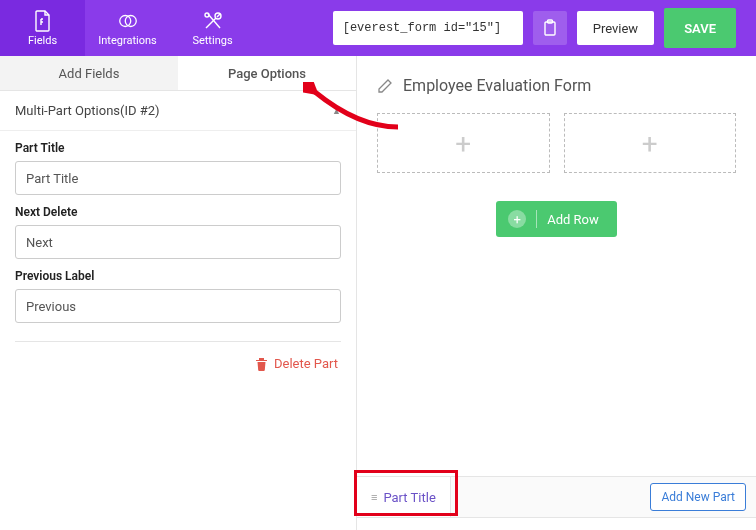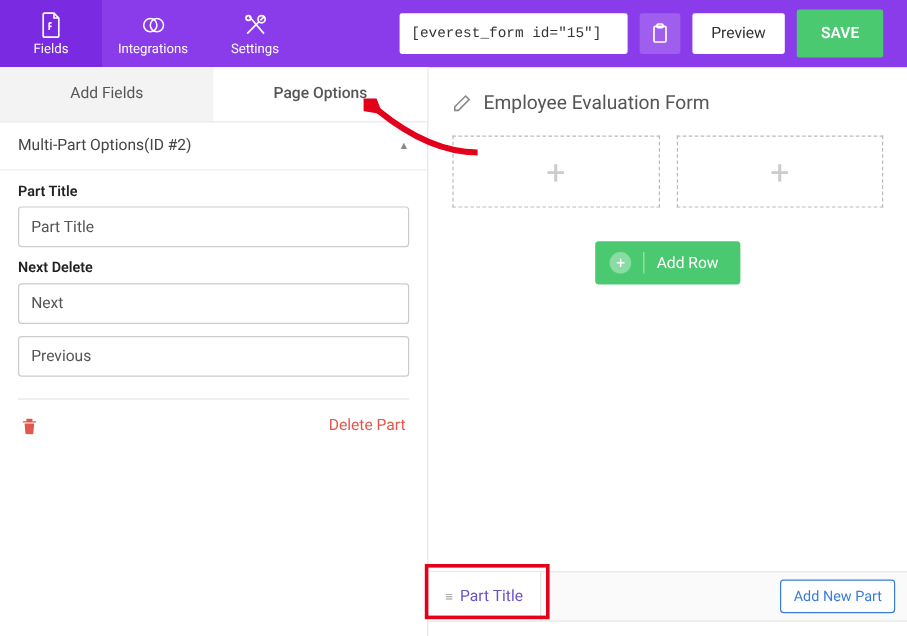--- a/index.html
+++ b/index.html
@@ -13,33 +13,33 @@
   .nav-item.active { background: #7a2ae0; }
   .topbar-right { margin-left: auto; display: flex; align-items: center; gap: 10px; padding-right: 20px; }
   .shortcode-input { background: #fff; color: #333; font-family: "Courier New", monospace; font-size: 12px; height: 34px; width: 190px; padding: 0 10px; border: none; border-radius: 2px; }
   .copy-btn { width: 34px; height: 34px; background: rgba(255,255,255,0.18); border-radius: 2px; display: flex; align-items: center; justify-content: center; cursor: pointer; }
   .preview-btn { background: #fff; color: #333; height: 34px; padding: 0 16px; border: none; border-radius: 2px; font-size: 13px; cursor: pointer; }
   .save-btn { background: #4bc970; color: #fff; height: 40px; padding: 0 20px; border: none; border-radius: 2px; font-size: 13px; font-weight: 600; cursor: pointer; }
 
   
   .main { display: flex; height: calc(100% - 56px); }
   .sidebar { width: 357px; border-right: 1px solid #e5e5e5; display: flex; flex-direction: column; background: #fff; }
-  .tabs { display: flex; height: 46px; border-bottom: 1px solid #e5e5e5; }
+  .tabs { display: flex; height: 35px; border-bottom: 1px solid #e5e5e5; }
   .tab { flex: 1; display: flex; align-items: center; justify-content: center; font-size: 13px; color: #555; cursor: pointer; background: #f3f3f3; }
   .tab.active { background: #fff; font-weight: 500; }
 
   .section-header { display: flex; align-items: center; justify-content: space-between; padding: 12px 15px; font-size: 13px; color: #444; cursor: pointer; border-bottom: 1px solid #eee; }
   .section-header .tri { font-size: 9px; color: #888; }
 
   .field-group { padding: 10px 15px 0 15px; }
   .field-label { font-size: 12px; font-weight: 600; color: #222; margin-bottom: 6px; display: block; }
   .field-input { width: 100%; height: 34px; border: 1px solid #ccc; border-radius: 3px; padding: 0 10px; font-size: 13px; color: #555; }
 
   .divider { border-top: 1px solid #e5e5e5; margin: 18px 15px 0 15px; }
-  .delete-part { display: flex; align-items: center; justify-content: space-between; gap: 6px; padding: 14px 18px; color: #e2574c; font-size: 13px; cursor: pointer; }
+  .delete-part { display: flex; align-items: center; justify-content: flex-end; gap: 6px; padding: 14px 18px; color: #e2574c; font-size: 13px; cursor: pointer; }
 
   
   .canvas { flex: 1; padding: 20px; position: relative; }
   .form-title-row { display: flex; align-items: center; gap: 10px; margin-bottom: 18px; }
   .form-title { font-size: 16px; color: #555; }
   .pencil-icon { color: #888; }
 
   .drop-row { display: flex; gap: 14px; }
   .drop-zone { flex: 1; height: 60px; border: 1px dashed #bbb; display: flex; align-items: center; justify-content: center; color: #ccc; font-size: 28px; cursor: pointer; }
 
@@ -128,20 +128,21 @@
       <label class="field-label">Part Title</label>
       <input class="field-input" value="Part Title" style="">
     </div>
 
     <div class="field-group">
       <label class="field-label">Next Delete</label>
       <input class="field-input" value="Next" style="">
     </div>
 
     <div class="field-group">
+      <label class="field-label">Previous Label</label>
       <input class="field-input" value="Previous" style="">
     </div>
 
     <div class="divider"></div>
     <div class="delete-part">
       <span>
         <svg width="13" height="14" viewBox="0 0 13 14" fill="#e2574c">
           <path d="M1 3h11v1H1zM4 1h5v2H4zM2.5 5h8l-.7 8a1 1 0 0 1-1 .9H4.2a1 1 0 0 1-1-.9z"></path>
         </svg>
       </span>

